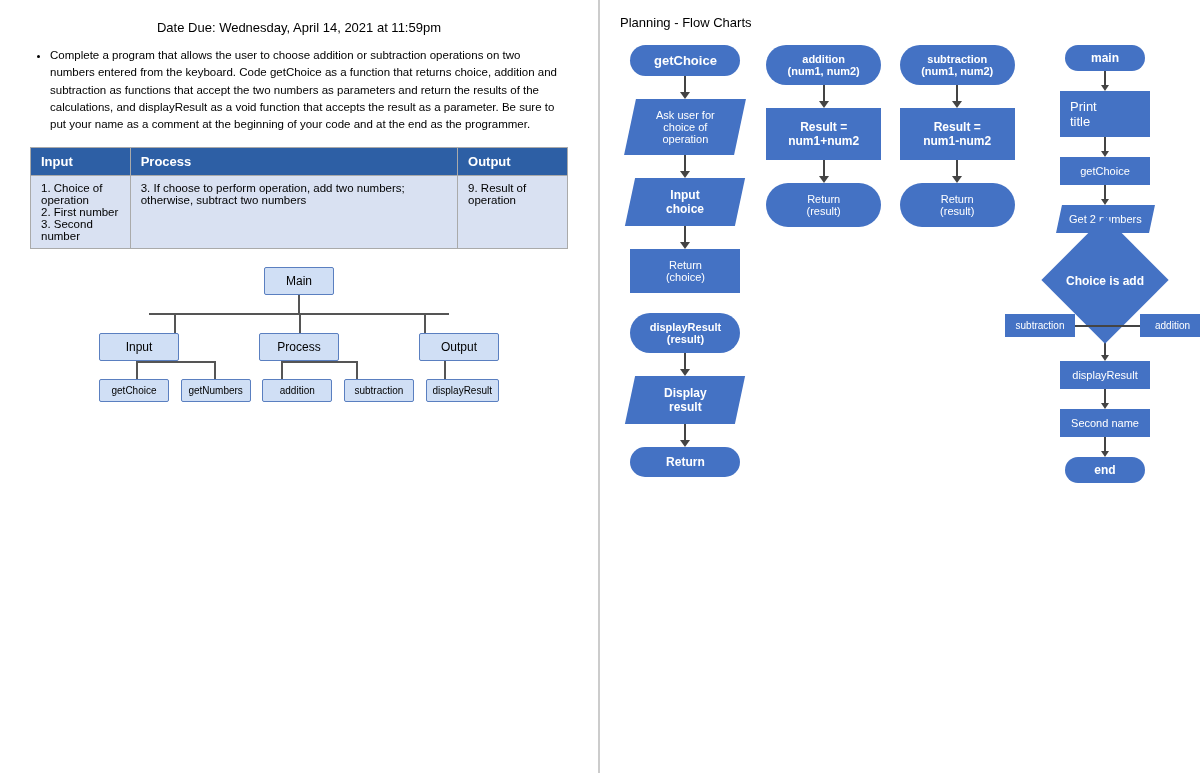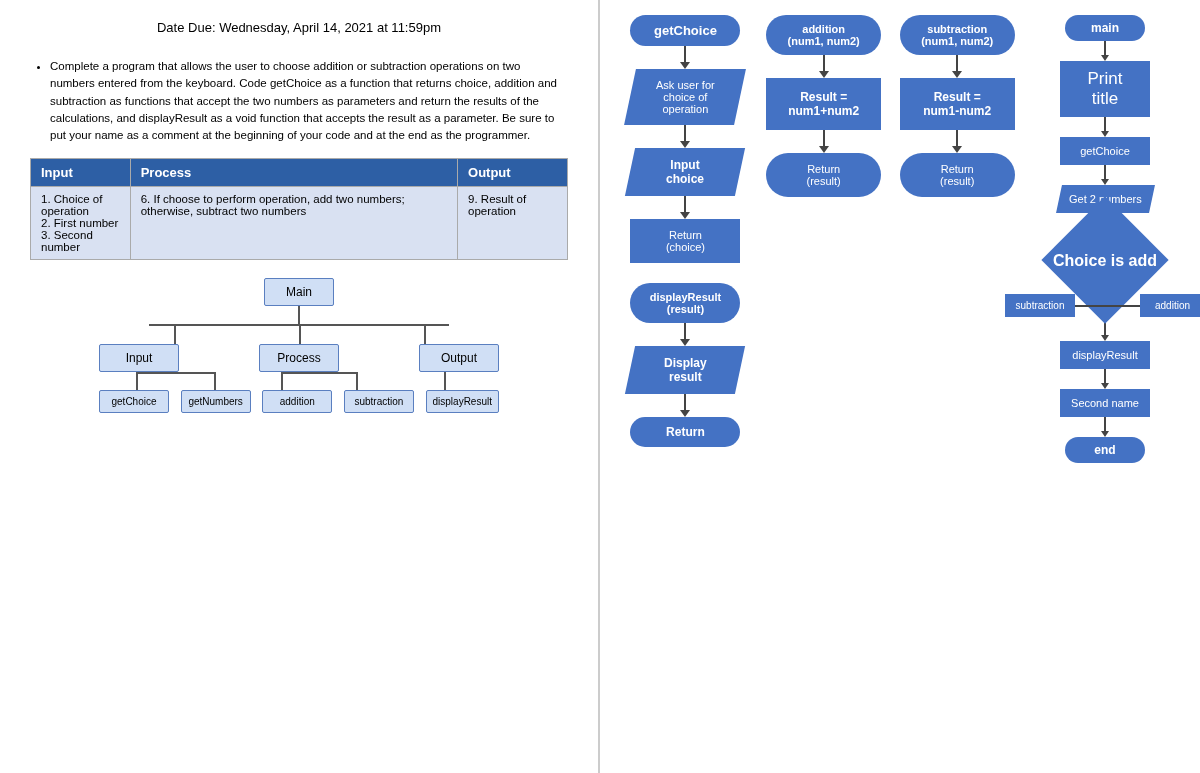--- a/index.html
+++ b/index.html
@@ -3,21 +3,21 @@
   <meta charset="utf-8">
   <style>
     * { box-sizing: border-box; margin: 0; padding: 0; }
     body { font-family: Arial, sans-serif; background: #fff; display: flex; width: 1200px; min-height: 773px; font-size: 12px; }
     
     .left-panel { width: 600px; padding: 20px 30px; border-right: 2px solid #ccc; }
     .right-panel { width: 600px; padding: 15px 20px; }
     
     
     .hw-title { text-align: center; font-weight: bold; font-size: 15px; margin-bottom: 4px; }
-    .hw-date { text-align: center; font-size: 13px; margin-bottom: 23px; }
+    .hw-date { text-align: center; font-size: 13px; margin-bottom: 12px; }
     .hw-desc { font-size: 11.5px; line-height: 1.5; margin-bottom: 14px; padding-left: 20px; }
     .hw-desc li { margin-bottom: 4px; }
     
     
     .ipo-table { width: 100%; border-collapse: collapse; margin-bottom: 18px; }
     .ipo-table th { background: #2d5fa5; color: #fff; padding: 6px 10px; text-align: left; border: 1px solid #aaa; font-size: 13px; }
     .ipo-table td { padding: 6px 10px; border: 1px solid #aaa; vertical-align: top; font-size: 11.5px; background: #d9e1f2; }
     
     
     .planning-text { font-size: 12px; margin-bottom: 14px; }
@@ -46,21 +46,21 @@
         <th>Process</th>
         <th>Output</th>
       </tr>
     </thead>
     <tbody>
       <tr>
         <td>
           <span>1. Choice of<br>operation<br>2. First number<br>3. Second number</span>
         </td>
         <td>
-          <span>6. If choose to perform operation, add two numbers; otherwise, subtract two numbers</span>
+          <span>3. If choose to perform operation, add two numbers; otherwise, subtract two numbers</span>
         </td>
         <td>
           <span>9. Result of operation</span>
         </td>
       </tr>
     </tbody>
   </table>
 
 
   <div class="tree-container">
@@ -102,20 +102,21 @@
         <div class="h-box" style="font-size:10px;padding:5px 2px;">getNumbers</div>
         <div class="h-box" style="font-size:10px;padding:5px 6px;">addition</div>
         <div class="h-box" style="font-size:10px;padding:5px 6px;">subtraction</div>
         <div class="h-box" style="font-size:10px;padding:5px 6px;">displayResult</div>
       </div>
     </div>
   </div>
 </div>
 
 <div class="right-panel">
+  <p class="right-title">Planning - Flow Charts</p>
 
   <div style="display:flex;gap:12px;">
 
     <div style="display:flex;flex-direction:column;align-items:center;width:140px;">
 
       <div style="display:flex;flex-direction:column;align-items:center;">
         <div style="background:#4472c4;color:#fff;border-radius:30px;padding:8px 16px;text-align:center;font-size:13px;font-weight:bold;min-width:110px;">getChoice</div>
         <div style="width:2px;height:16px;background:#444;"></div>
         <div style="width:0;height:0;border-left:5px solid transparent;border-right:5px solid transparent;border-top:7px solid #444;"></div>
 
@@ -174,37 +175,37 @@
 
       <div style="background:#4472c4;color:#fff;border-radius:30px;padding:10px 10px;text-align:center;font-size:11px;min-width:115px;">Return<br>(result)</div>
     </div>
 
     <div style="display:flex;flex-direction:column;align-items:center;flex:1;min-width:150px;">
 
       <div style="background:#4472c4;color:#fff;border-radius:30px;padding:6px 12px;text-align:center;font-size:12px;font-weight:bold;min-width:80px;">main</div>
       <div style="width:2px;height:14px;background:#444;"></div>
       <div style="width:0;height:0;border-left:4px solid transparent;border-right:4px solid transparent;border-top:6px solid #444;"></div>
 
-      <div style="background:#4472c4;color:#fff;padding:8px 10px;text-align:center;font-size:17px;min-width:90px;">Print<br>title</div>
+      <div style="background:#4472c4;color:#fff;padding:8px 10px;font-size:13px;min-width:90px;">Print<br>title</div>
       <div style="width:2px;height:14px;background:#444;"></div>
       <div style="width:0;height:0;border-left:4px solid transparent;border-right:4px solid transparent;border-top:6px solid #444;"></div>
 
       <div style="background:#4472c4;color:#fff;padding:8px 10px;text-align:center;font-size:11px;min-width:90px;">getChoice</div>
       <div style="width:2px;height:14px;background:#444;"></div>
       <div style="width:0;height:0;border-left:4px solid transparent;border-right:4px solid transparent;border-top:6px solid #444;"></div>
 
       <div style="background:#4472c4;color:#fff;padding:8px 10px;text-align:center;font-size:11px;min-width:90px;transform:skewX(-12deg);">
         <span style="display:inline-block;transform:skewX(12deg);">Get 2 numbers</span>
       </div>
       <div style="width:2px;height:14px;background:#444;"></div>
       <div style="width:0;height:0;border-left:4px solid transparent;border-right:4px solid transparent;border-top:6px solid #444;"></div>
 
       <div style="position:relative;width:110px;height:55px;display:flex;align-items:center;justify-content:center;">
         <div style="width:90px;height:90px;background:#4472c4;transform:rotate(45deg);position:absolute;top:-18px;"></div>
-        <span style="position:relative;z-index:1;color:#fff;font-size:16px;text-align:center;font-weight:bold;">Choice is add</span>
+        <span style="position:relative;z-index:1;color:#fff;font-size:12px;text-align:center;font-weight:bold;">Choice is add</span>
       </div>
 
       <div style="position:relative;width:200px;display:flex;justify-content:space-between;align-items:center;margin-top:6px;">
         <div style="background:#4472c4;color:#fff;padding:6px 8px;text-align:center;font-size:10px;min-width:70px;">subtraction</div>
         <div style="flex:1;height:2px;background:#444;"></div>
         <div style="background:#4472c4;color:#fff;padding:6px 8px;text-align:center;font-size:10px;min-width:65px;">addition</div>
       </div>
 
       <div style="width:2px;height:14px;background:#444;margin-top:4px;"></div>
       <div style="width:0;height:0;border-left:4px solid transparent;border-right:4px solid transparent;border-top:6px solid #444;"></div>

